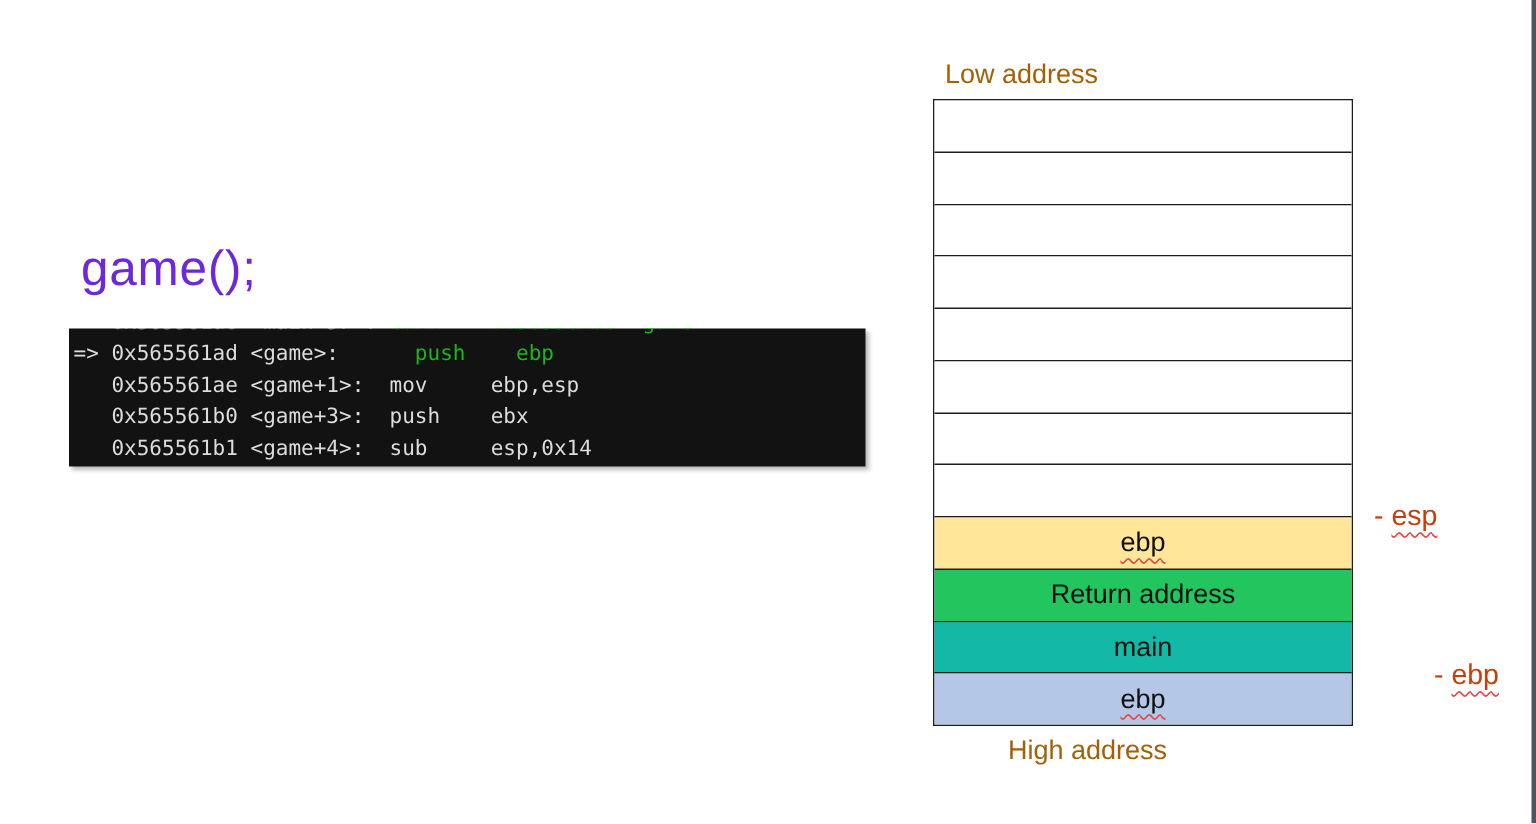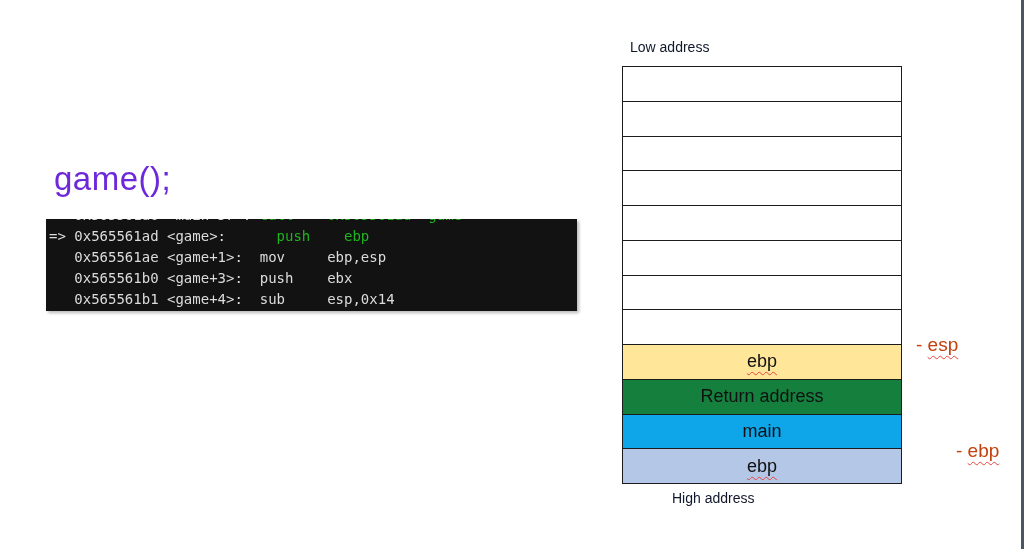--- a/index.html
+++ b/index.html
@@ -26,21 +26,21 @@
     position:absolute; left:622px; top:66px; width:280px; height:418px;
     box-sizing:border-box; border:1.5px solid #1c1c1c;
     display:flex; flex-direction:column;
   }
   .srow {
     flex:1; display:flex; align-items:center; justify-content:center;
     font-size:18px; color:#111; background:#ffffff;
   }
   .srow:not(:last-child) { border-bottom:1.5px solid #1c1c1c; }
   .addr-label {
-    position:absolute; font-size:14px; color:#0f172a; white-space:nowrap;
+    position:absolute; font-size:18px; color:#a16207; white-space:nowrap;
   }
   .addr-label.low  { left:630px; top:39px; }
   .addr-label.high { left:630px; top:490px;margin-left:42px; }
   .pointer {
     position:absolute; left:916px; font-size:19px; color:#c2410c; white-space:pre;
   }
   .pointer.p0 { top:334px; }
   .pointer.p1 { top:440px;margin-left:40px; }
   .squiggle {
     text-decoration-line:underline;
@@ -65,24 +65,24 @@
       <div class="srow"></div>
       <div class="srow"></div>
       <div class="srow"></div>
       <div class="srow"></div>
       <div class="srow"></div>
       <div class="srow"></div>
       <div class="srow"></div>
       <div class="srow" style="background: rgb(255, 230, 153);">
         <span class="squiggle" style="text-decoration-color: rgb(232, 67, 63);">ebp</span>
       </div>
-      <div class="srow" style="background: #15803d;">
+      <div class="srow" style="background: #22c55e;">
         <span>Return address</span>
       </div>
-      <div class="srow" style="background: #0ea5e9;">
+      <div class="srow" style="background: #14b8a6;">
         <span>main</span>
       </div>
       <div class="srow" style="background: rgb(180, 199, 231);">
         <span class="squiggle" style="text-decoration-color: rgb(232, 67, 63);">ebp</span>
       </div>
     </div>
 
   <div class="addr-label high">High address</div>
 
   <div class="pointer p0">- <span class="squiggle" style="text-decoration-color: rgb(232, 67, 63);">esp</span></div>

